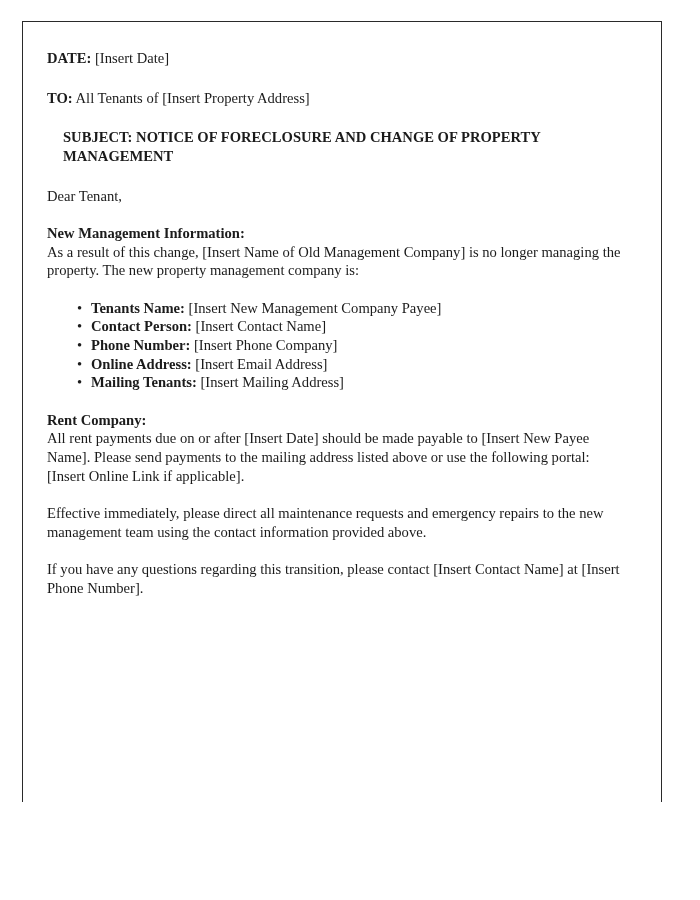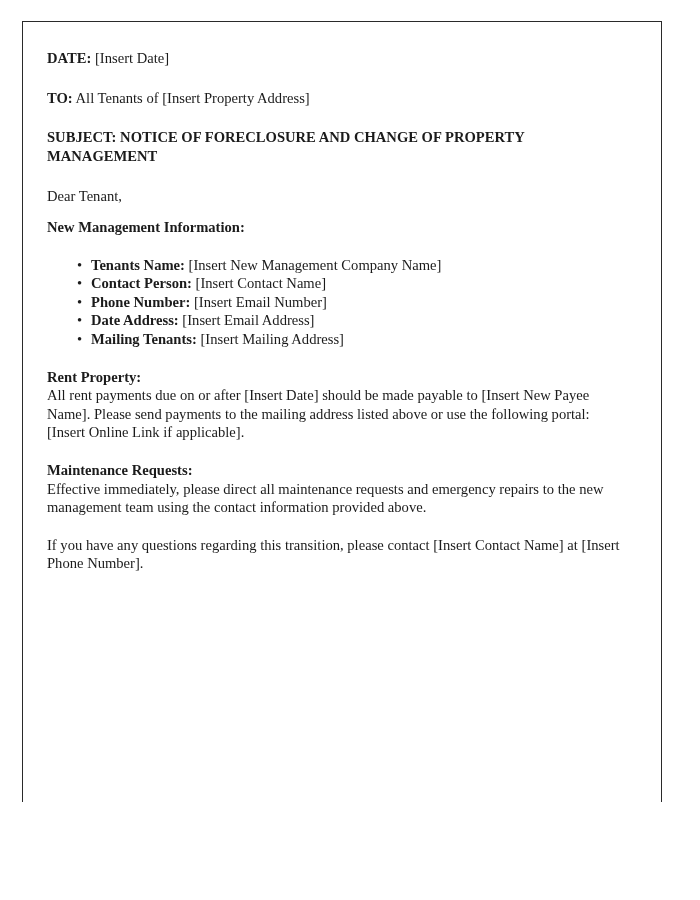--- a/index.html
+++ b/index.html
@@ -44,31 +44,31 @@
     width: 582px;
     font-size: 14.6px;
     line-height: 18.6px;
     text-align: left;
   }
   .meta-line {
     margin: 0 0 21px 0;
   }
   .subject-heading {
     font-weight: bold;
-    margin: 0 0 22px 0;
+    margin: 0 0 22px 16px;
     line-height: 18.6px;
   }
   .salutation {
     margin: 0 0 9px 0;
   }
   .para {
     margin: 0 0 19px 0;
   }
   .section {
-    margin: 12px 0 19px 0;
+    margin: 18px 0 19px 0;
     font-family: Liberation Serif, serif;
   }
   .section-heading {
     font-weight: bold;
     display: block;
   }
   .section-body {
     display: block;
   }
   ul.contact-list {
@@ -110,58 +110,58 @@
         <span>All Tenants of [Insert Property Address]</span>
       </div>
 
       <div class="subject-heading">SUBJECT: NOTICE OF FORECLOSURE AND CHANGE OF PROPERTY MANAGEMENT</div>
 
       <div class="salutation">Dear Tenant,</div>
 
 
       <div class="section">
         <span class="section-heading">New Management Information:</span>
+        <span class="section-body">As a result of this change, [Insert Name of Old Management Company] is no longer managing the property. The new property management company is:</span>
       </div>
 
       <ul class="contact-list">
         <li>
           <span class="bullet-dot">•</span>
           <span class="bold-label">Tenants Name:</span>
-          <span>[Insert New Management Company Name]</span>
+          <span>[Insert New Management Company Payee]</span>
         </li>
         <li>
           <span class="bullet-dot">•</span>
           <span class="bold-label">Contact Person:</span>
           <span>[Insert Contact Name]</span>
         </li>
         <li>
           <span class="bullet-dot">•</span>
           <span class="bold-label">Phone Number:</span>
-          <span>[Insert Email Number]</span>
+          <span>[Insert Phone Company]</span>
         </li>
         <li>
           <span class="bullet-dot">•</span>
-          <span class="bold-label">Date Address:</span>
+          <span class="bold-label">Online Address:</span>
           <span>[Insert Email Address]</span>
         </li>
         <li>
           <span class="bullet-dot">•</span>
           <span class="bold-label">Mailing Tenants:</span>
           <span>[Insert Mailing Address]</span>
         </li>
       </ul>
 
       <div class="section">
-        <span class="section-heading">Rent Property:</span>
+        <span class="section-heading">Rent Company:</span>
         <span class="section-body">All rent payments due on or after [Insert Date] should be made payable to [Insert New Payee Name]. Please send payments to the mailing address listed above or use the following portal: [Insert Online Link if applicable].</span>
       </div>
 
 
       <div class="section">
-        <span class="section-heading">Maintenance Requests:</span>
         <span class="section-body">Effective immediately, please direct all maintenance requests and emergency repairs to the new management team using the contact information provided above.</span>
       </div>
 
       <div class="para">If you have any questions regarding this transition, please contact [Insert Contact Name] at [Insert Phone Number].</div>
 
     </div>
   </div>
 
 </div>
 

